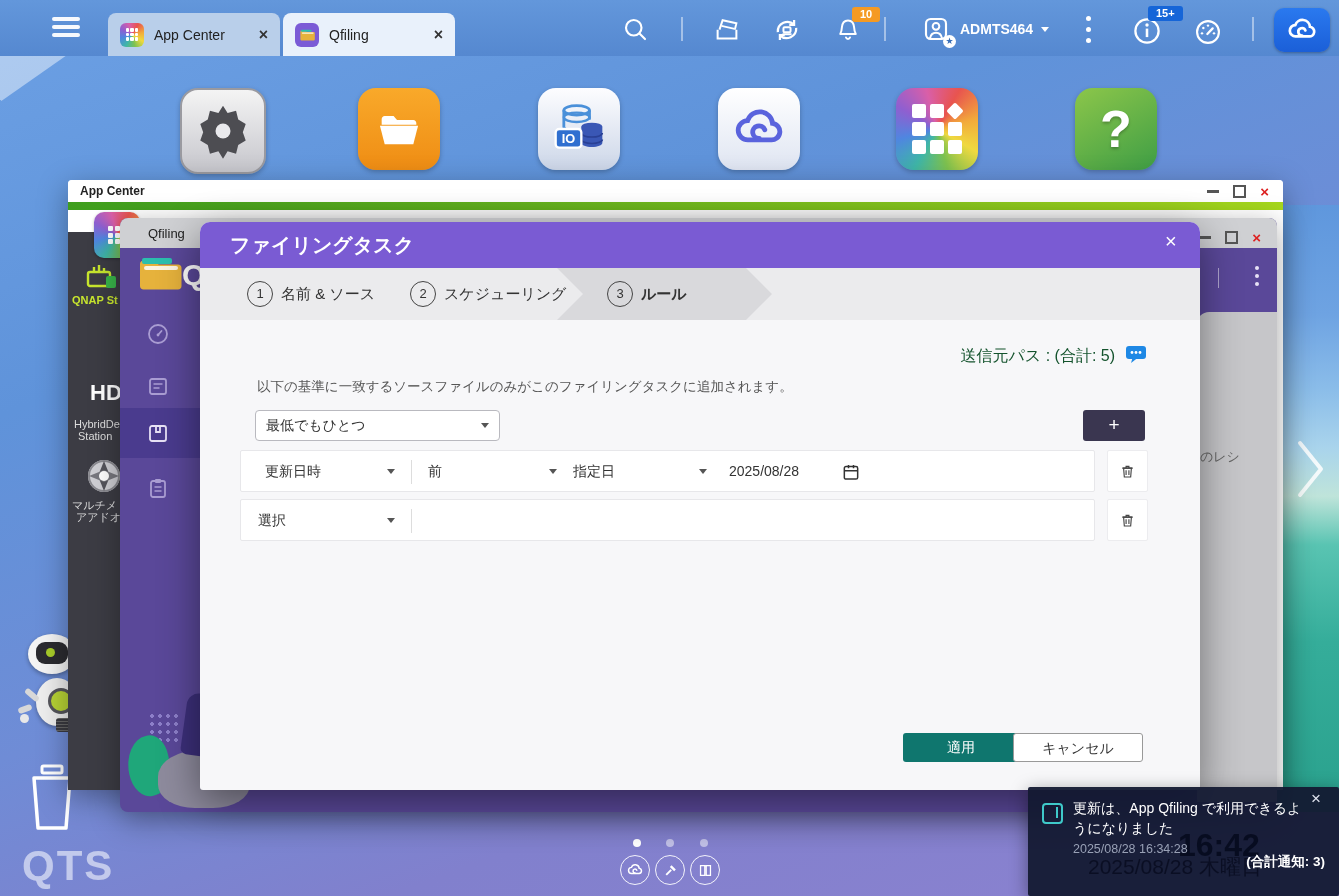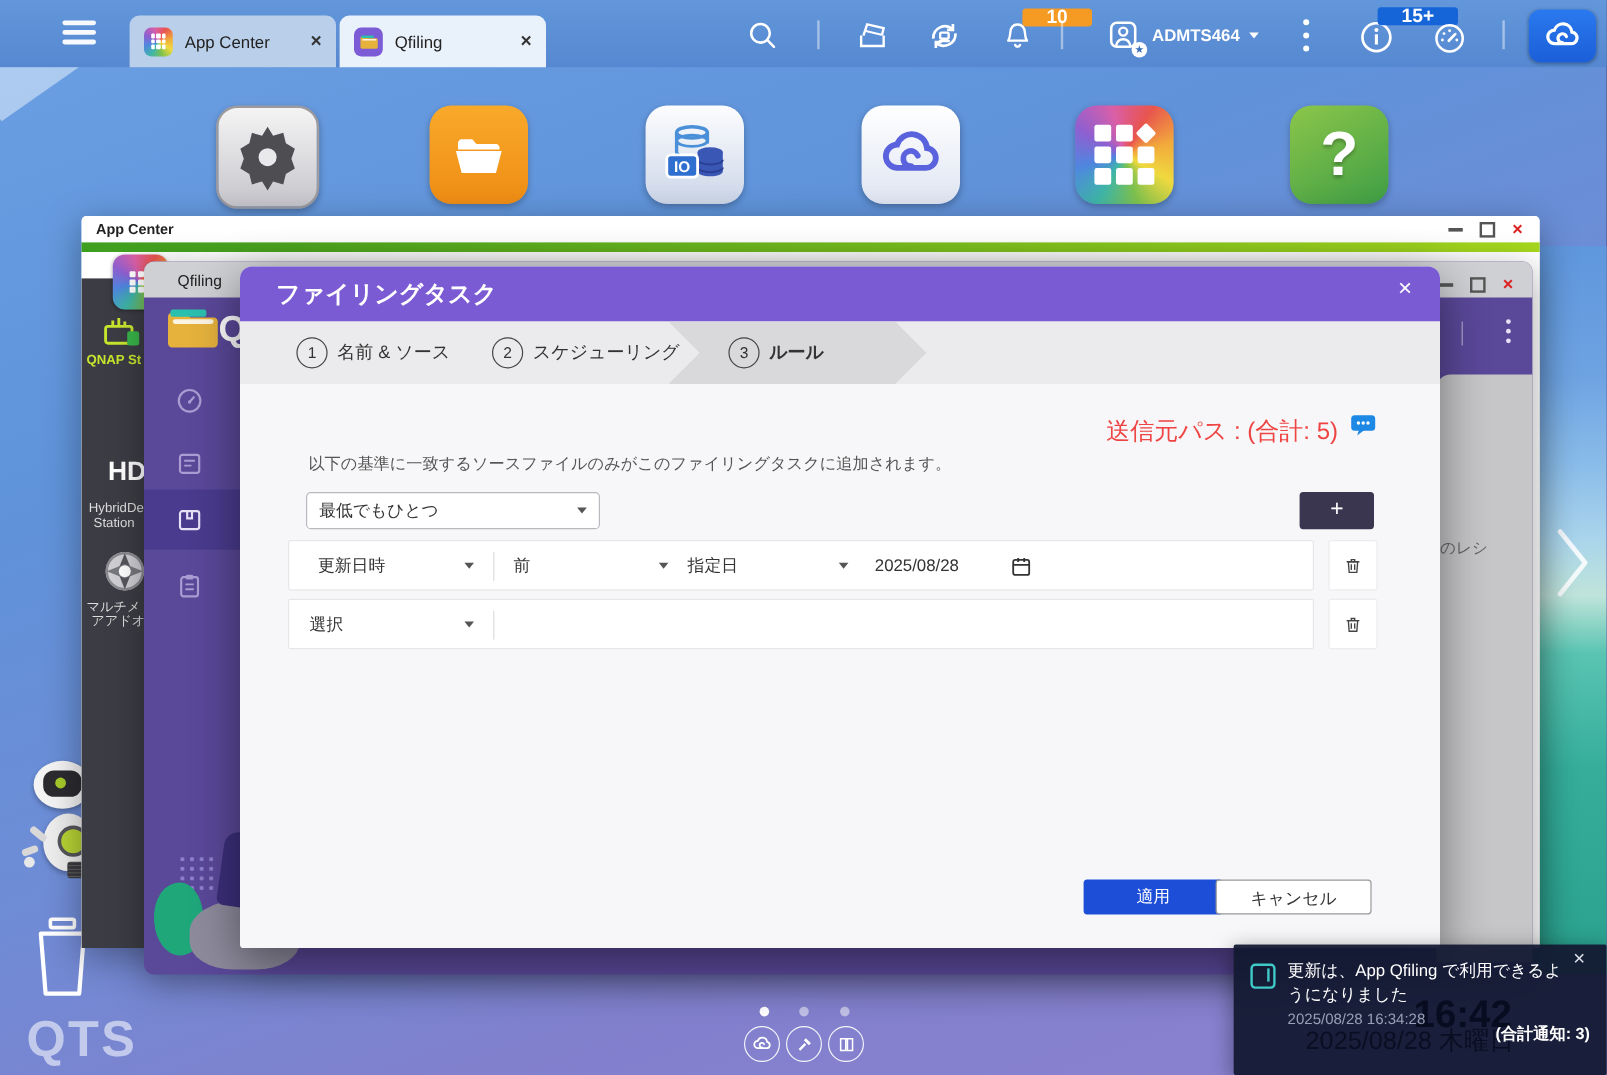--- a/index.html
+++ b/index.html
@@ -8,21 +8,21 @@
     background:linear-gradient(160deg,#6ca0e4 0%,#5f93da 30%,#6f8cd6 55%,#8180cd 75%,#8c82d0 100%);}
   .ab{position:absolute;}
   .ic{display:block;}
   
   .taskbar{left:0;top:0;width:1339px;height:56px;background:linear-gradient(180deg,#6397db,#5588d0);z-index:40;}
   .tab{top:13px;height:43px;width:172px;border-radius:8px 8px 0 0;display:flex;align-items:center;padding:0 12px;box-sizing:border-box;}
   .tab .lbl{font-size:14px;color:#222;flex:1;margin-left:10px;}
   .tab .x{font-size:16px;color:#333;font-weight:bold;cursor:pointer;}
   .bar{width:28px;height:3.5px;background:#fff;border-radius:2px;margin-bottom:4.5px;opacity:.95;}
   .tbdiv{width:1.5px;height:24px;background:rgba(255,255,255,.45);top:17px;}
-  .badge{position:absolute;font-size:16px;font-weight:bold;color:#fff;border-radius:3px;padding:1px 20px;line-height:13px;}
+  .badge{position:absolute;font-size:11px;font-weight:bold;color:#fff;border-radius:3px;padding:1px 8px;line-height:13px;}
   .uname{color:#fff;font-weight:bold;font-size:14px;}
   .caret{width:0;height:0;border-left:4px solid transparent;border-right:4px solid transparent;border-top:5px solid #fff;display:inline-block;}
   .caretd{width:0;height:0;border-left:4px solid transparent;border-right:4px solid transparent;border-top:5px solid #555;display:inline-block;}
   
   .dicon{width:82px;height:82px;border-radius:18px;box-shadow:0 2px 5px rgba(0,0,0,.25);display:flex;align-items:center;justify-content:center;}
   .dlabel{width:170px;text-align:center;color:#fff;font-size:15px;text-shadow:0 1px 2px rgba(0,0,0,.4);white-space:nowrap;overflow:hidden;}
   .grid9{display:grid;grid-template-columns:repeat(3,14px);grid-template-rows:repeat(3,14px);gap:4px;}
   .grid9 span{background:#fff;border-radius:2px;}
   .grid9 span:nth-child(3){transform:rotate(45deg) scale(.88);}
   .grid9s{display:grid;grid-template-columns:repeat(3,5px);grid-template-rows:repeat(3,5px);gap:1.5px;}
@@ -279,21 +279,21 @@
     <div class="ab steps">
       <div class="ab chev" style="left:357px;top:0;width:215px;height:52px;"></div>
       <div class="ab stepc" style="left:47px;top:13px;">1</div>
       <div class="ab steplbl" style="left:81px;top:13px;">名前 &amp; ソース</div>
       <div class="ab stepc" style="left:210px;top:13px;">2</div>
       <div class="ab steplbl" style="left:244px;top:13px;">スケジューリング</div>
       <div class="ab stepc" style="left:407px;top:13px;">3</div>
       <div class="ab steplbl" style="left:441px;top:13px;font-weight:bold;">ルール</div>
     </div>
 
-    <div class="ab" style="left:700px;top:124px;width:215px;text-align:right;font-size:20px;color:#ef4444;">送信元パス : (合計: 5)</div>
+    <div class="ab" style="left:700px;top:124px;width:215px;text-align:right;font-size:16px;color:#14532d;">送信元パス : (合計: 5)</div>
     <div class="ab" style="left:924px;top:120px;">
       <svg width="24" height="24" viewBox="0 0 24 24" class="ic">
           <rect x="2" y="4" width="20" height="13" rx="3" fill="#1e88e5"></rect>
           <path d="M7 21l1.5-5h5z" fill="#1e88e5"></path>
           <circle cx="8" cy="10.5" r="1.4" fill="#fff"></circle>
           <circle cx="12" cy="10.5" r="1.4" fill="#fff"></circle>
           <circle cx="16" cy="10.5" r="1.4" fill="#fff"></circle>
         </svg>
     </div>
     <div class="ab selbox" style="left:55px;top:188px;width:245px;height:31px;">
@@ -330,21 +330,21 @@
       <span class="caretd ab" style="left:146px;top:18px;"></span>
       <div class="rdiv ab" style="left:170px;"></div>
     </div>
     <div class="ab trashbtn" style="left:907px;top:277px;">
       <svg width="17" height="18" viewBox="0 0 24 24" class="ic">
           <path d="M6.5 8h11l-1 12.5h-9z" fill="none" stroke="#444" stroke-width="1.6"></path>
           <path d="M4.5 8h15M10 8V5.5h4V8M10 11v6.5M14 11v6.5" stroke="#444" stroke-width="1.6" fill="none"></path>
         </svg>
     </div>
 
-    <div class="ab btn" style="left:703px;top:511px;width:116px;height:29px;background:#1d4ed8;color:#fff;">適用</div>
+    <div class="ab btn" style="left:703px;top:511px;width:116px;height:29px;background:#0f766e;color:#fff;">適用</div>
     <div class="ab btn" style="left:813px;top:511px;width:130px;height:29px;background:#fff;border:1px solid #999;color:#333;">キャンセル</div>
   </div>
 
   <div class="ab taskbar">
     <div class="ab" style="left:52px;top:17px;">
       <div class="bar"></div>
         <div class="bar"></div>
         <div class="bar" style="margin-bottom:0;"></div>
     </div>
 

